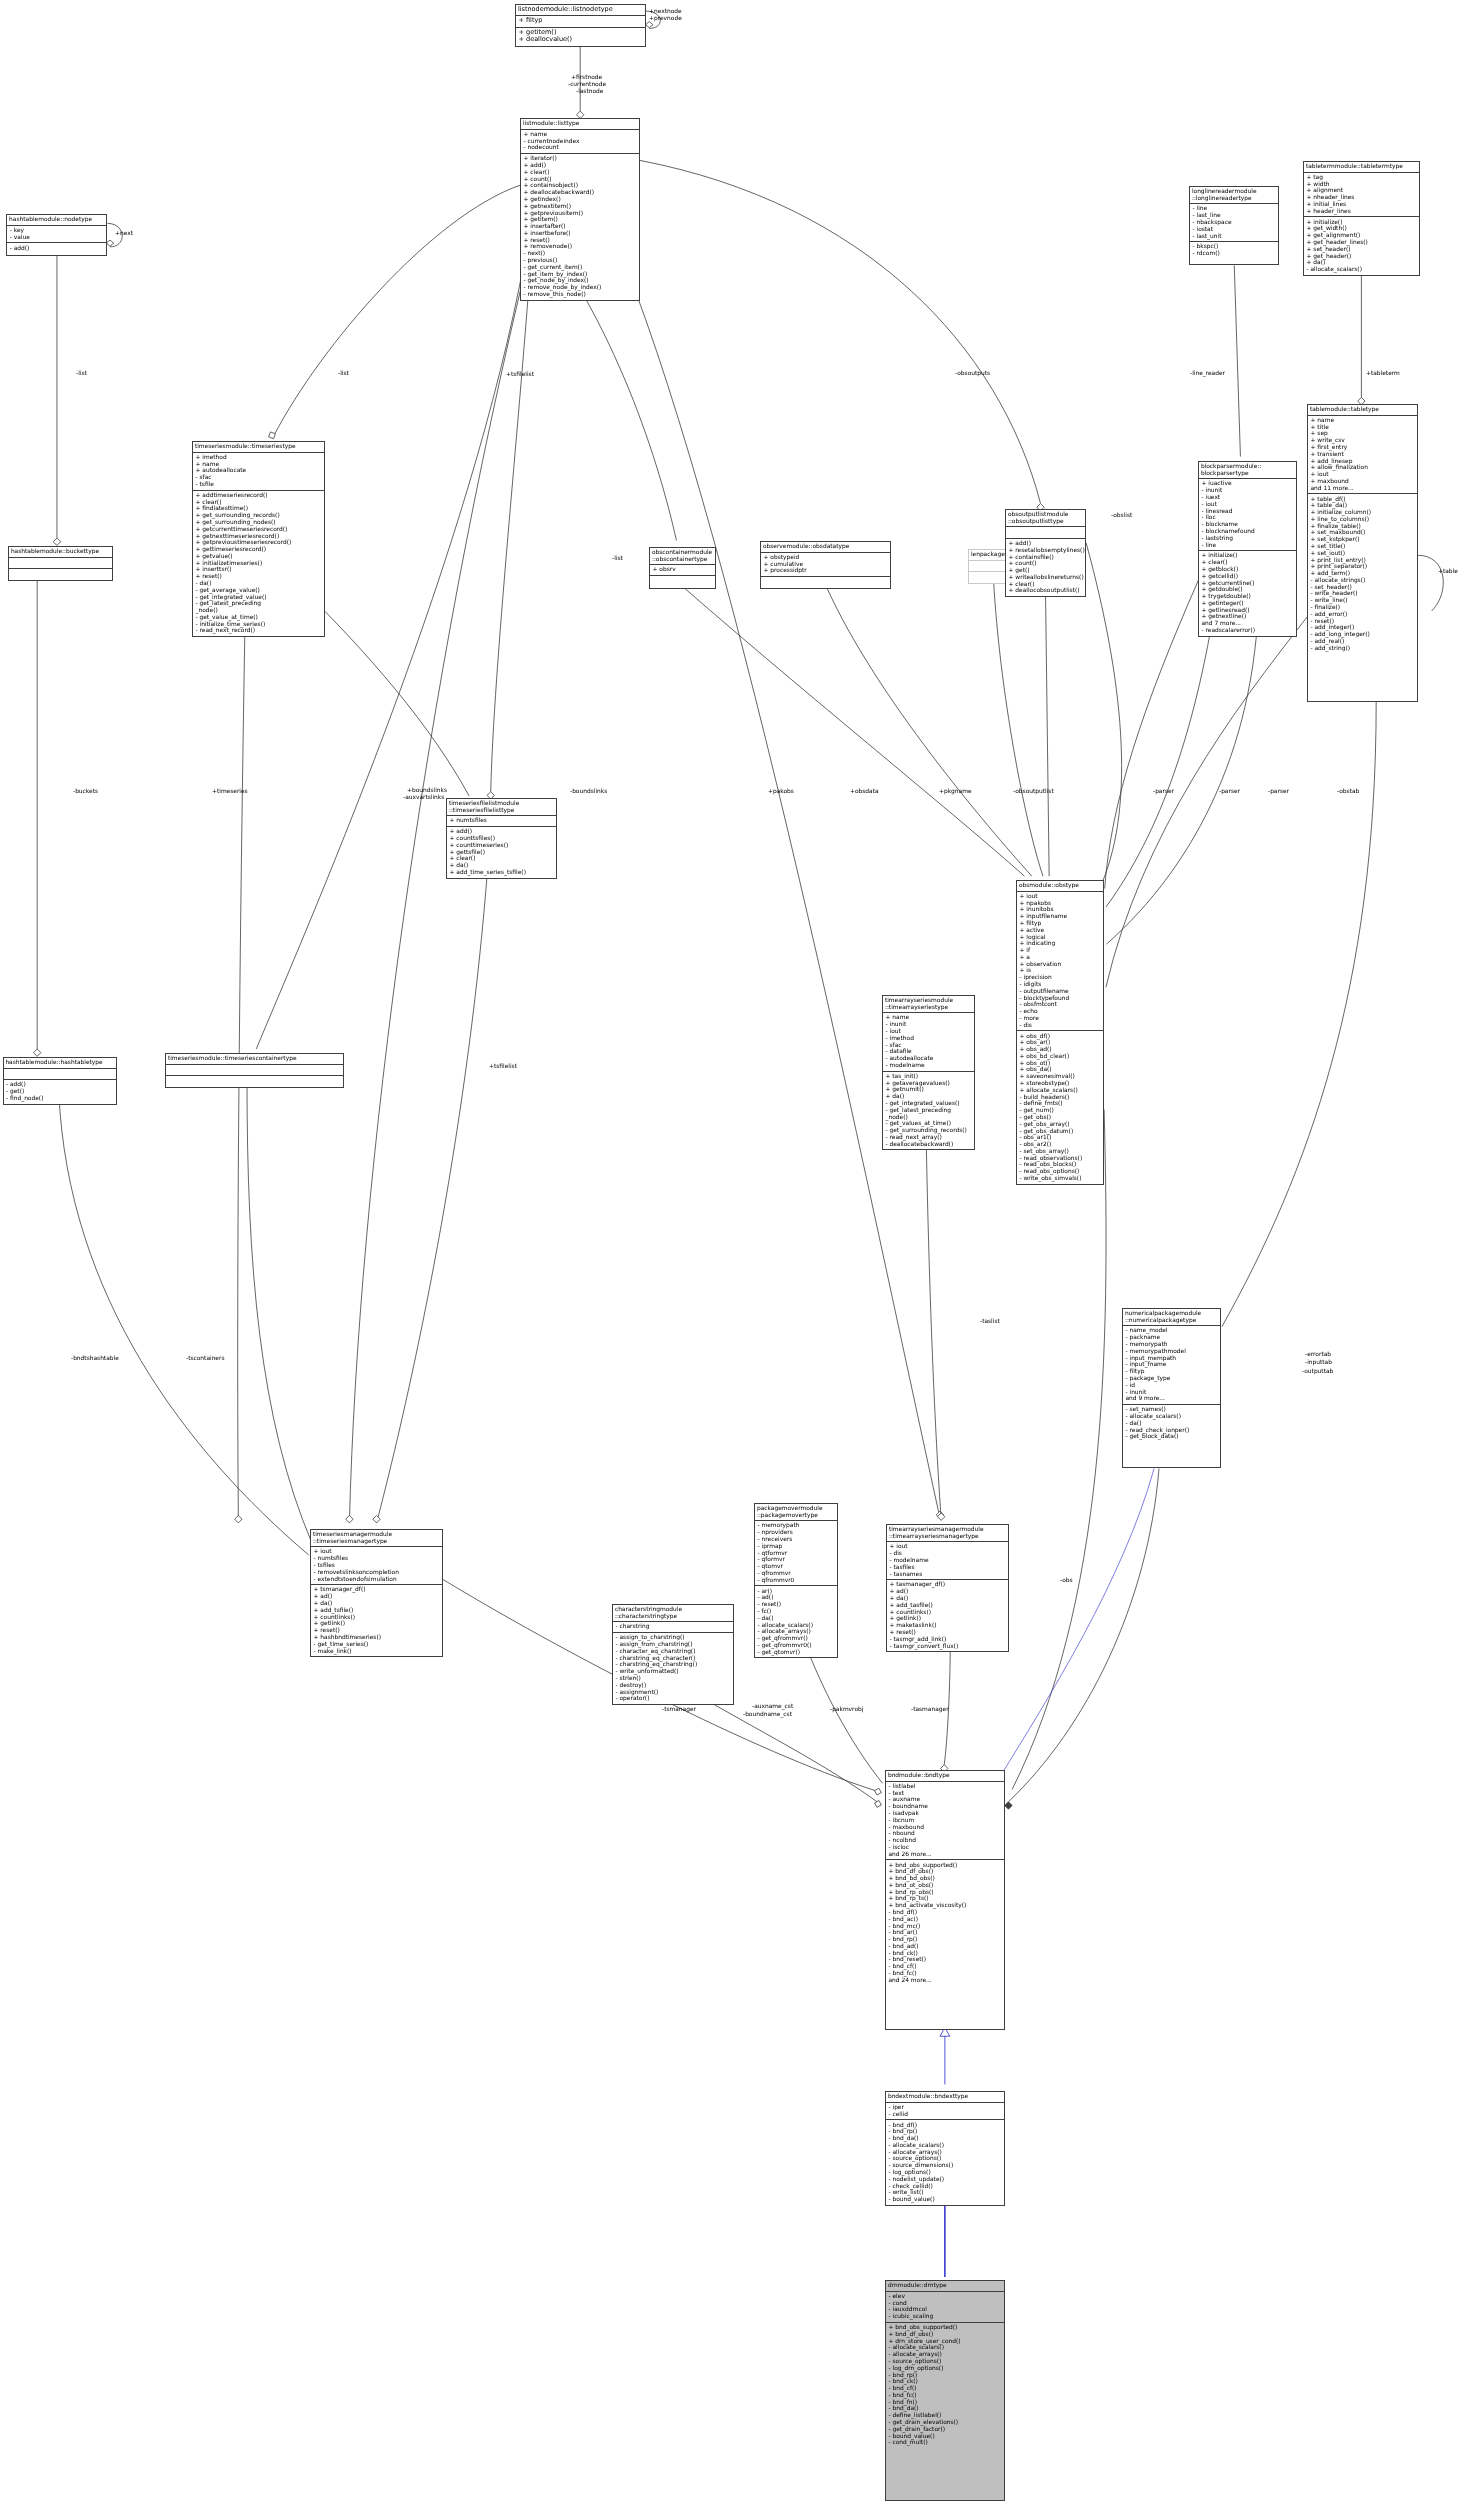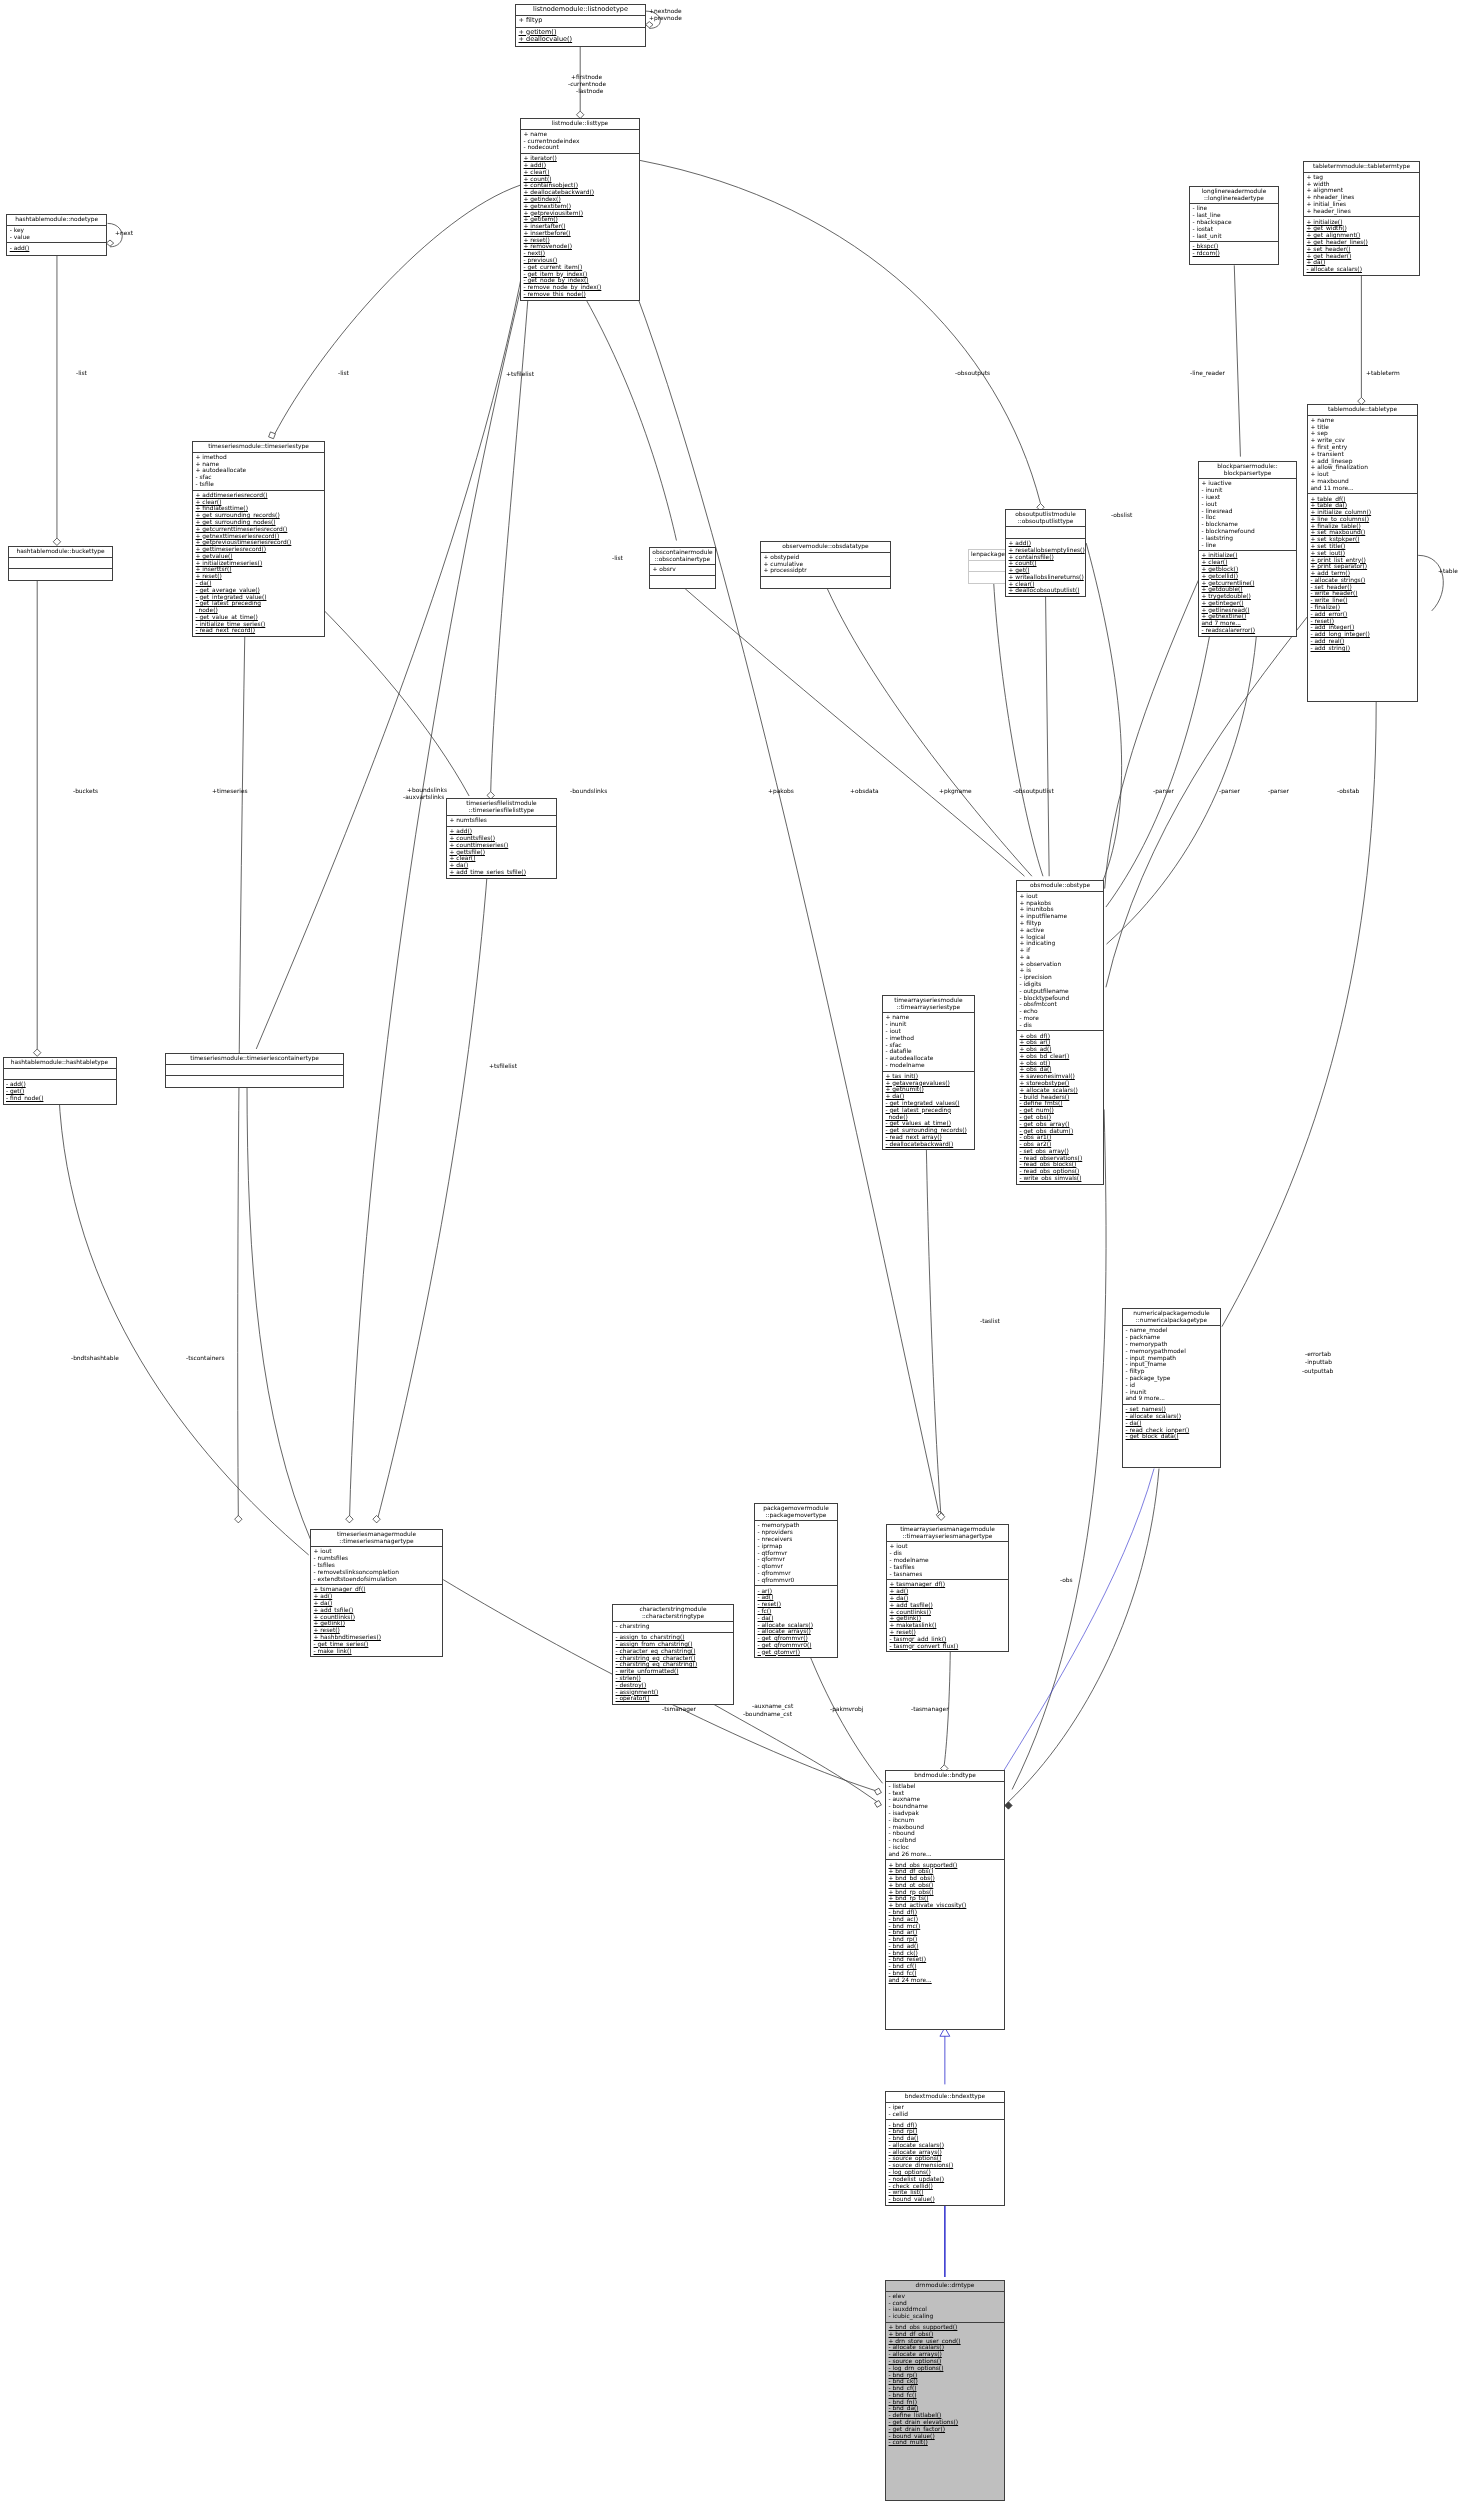--- a/index.html
+++ b/index.html
@@ -2,23 +2,23 @@
 <html style="font-size:10px"><head>
 <meta charset="utf-8">
 <style>
   html,body{margin:0;padding:0;background:#ffffff;}
   body{font-family:"DejaVu Sans","Liberation Sans",sans-serif;}
   #canvas{position:relative;width:1472px;height:2512px;background:#fff;overflow:hidden;}
   svg.edges{position:absolute;left:0;top:0;width:1472px;height:2512px;pointer-events:none;}
   .node{position:absolute;box-sizing:border-box;border:1px solid #3f3f3f;background:#ffffff;}
   .node.gray{background:#bfbfbf;}
   .node.faint{border:0.6px solid #c9c9c9;}
-  .ntitle{text-align:center;padding:1.2px 1.9px 1.9px 1.9px;border-bottom:1px solid #3f3f3f;line-height:1.12;}
+  .ntitle{padding:1.2px 1.9px 1.9px 1.9px;border-bottom:1px solid #3f3f3f;line-height:1.12;}
   .nattrs{padding:1.2px 1.9px 1.9px 2.5px;border-bottom:1px solid #3f3f3f;line-height:1.15;}
-  .nops{padding:1.2px 1.9px 1.9px 2.5px;line-height:1.15;text-decoration:underline;}
+  .nops{padding:1.2px 1.9px 1.9px 2.5px;line-height:1.15;}
   .node.faint .ntitle,.node.faint .nattrs{border-bottom:0.6px solid #c9c9c9;}
   .row{white-space:nowrap;}
   .empty{min-height:7.4px;}
   .elabel{position:absolute;white-space:nowrap;color:#000;}
   
   .fs9{font-size:5.9px;}
   .fs10{font-size:6.5px;}
 </style>
 </head>
 <body>

